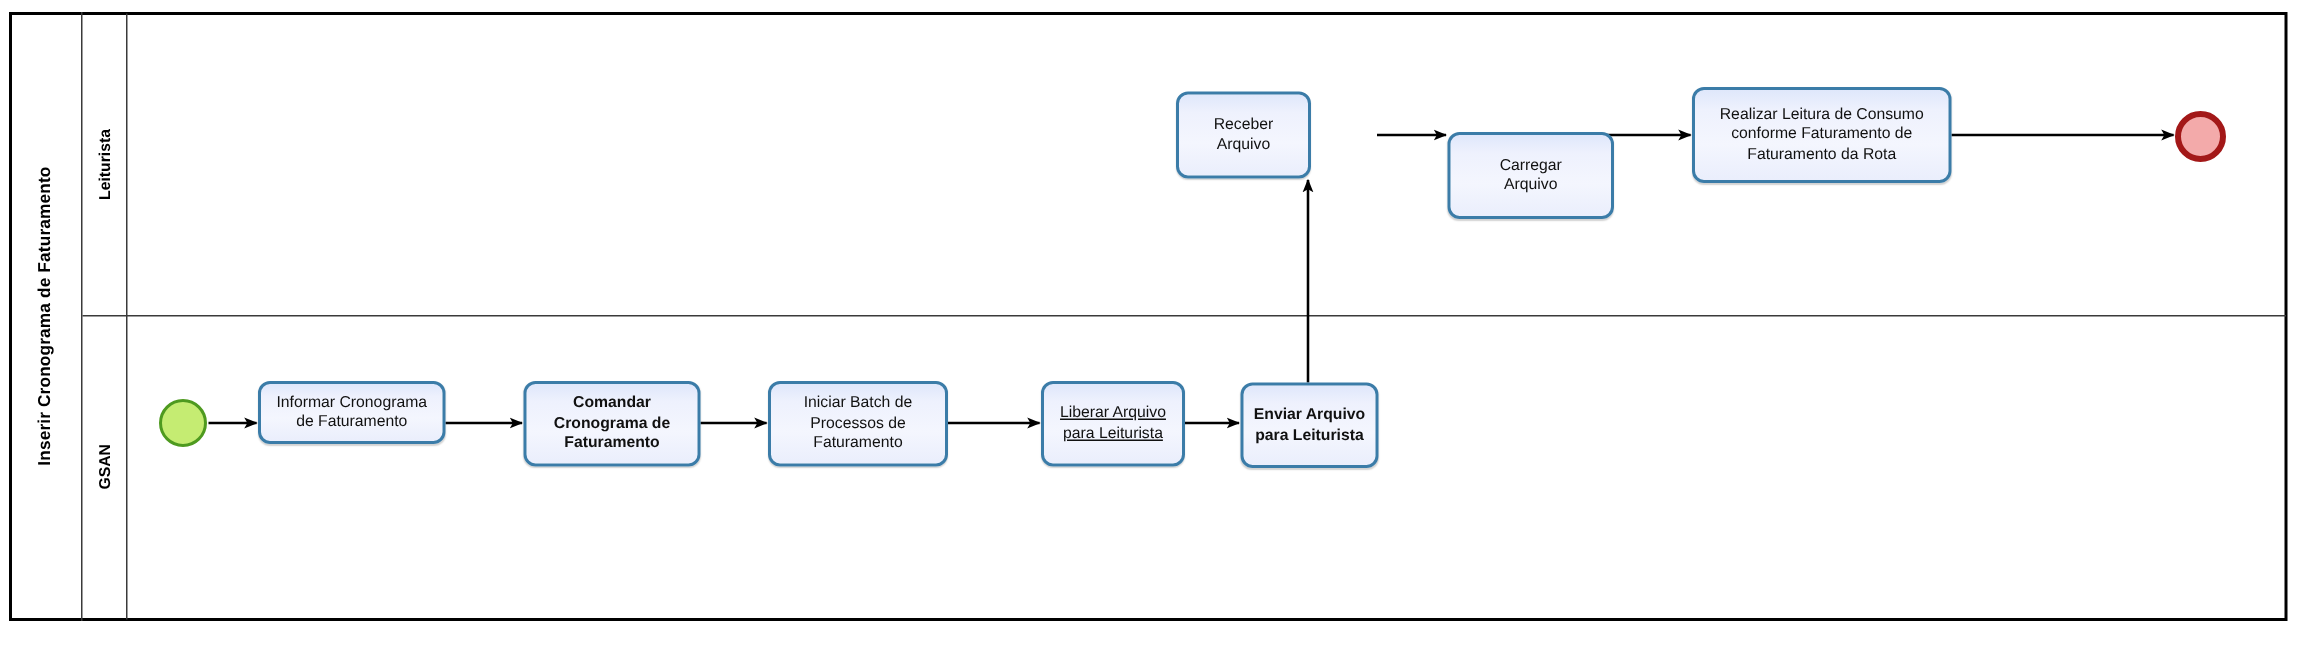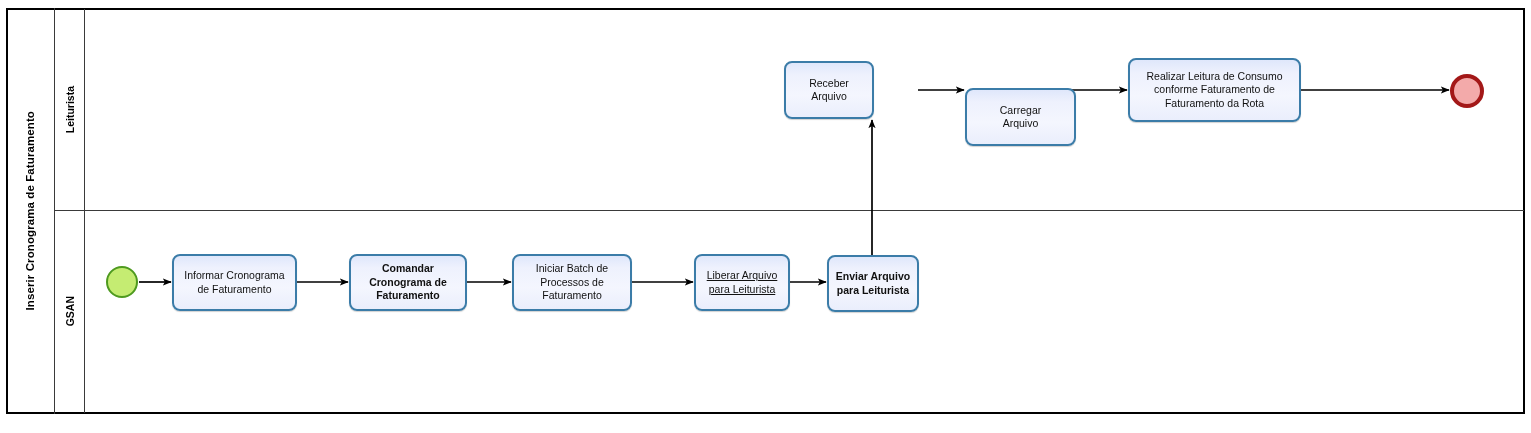--- a/index.html
+++ b/index.html
@@ -165,21 +165,21 @@
       <line x1="918" y1="90" x2="964" y2="90"></line>
       <line x1="1058" y1="90" x2="1127" y2="90"></line>
       <line x1="1301" y1="90" x2="1449" y2="90"></line>
     </g>
   </svg>
 
   <div class="event" id="start-event"></div>
 
   <div class="event" id="end-event"></div>
 
-  <div class="task" style="left:172px; top:254px; width:125px; height:57px;">
+  <div class="task" style="left:172px; top:254px; width:125px; height:42px;">
     <div>
       <span>Informar Cronograma</span>
       <span>de Faturamento</span>
     </div>
   </div>
 
   <div class="task" style="left:349px; top:254px; width:118px; height:57px;font-weight:bold;">
     <div>
       <span>Comandar</span>
       <span>Cronograma de</span>

